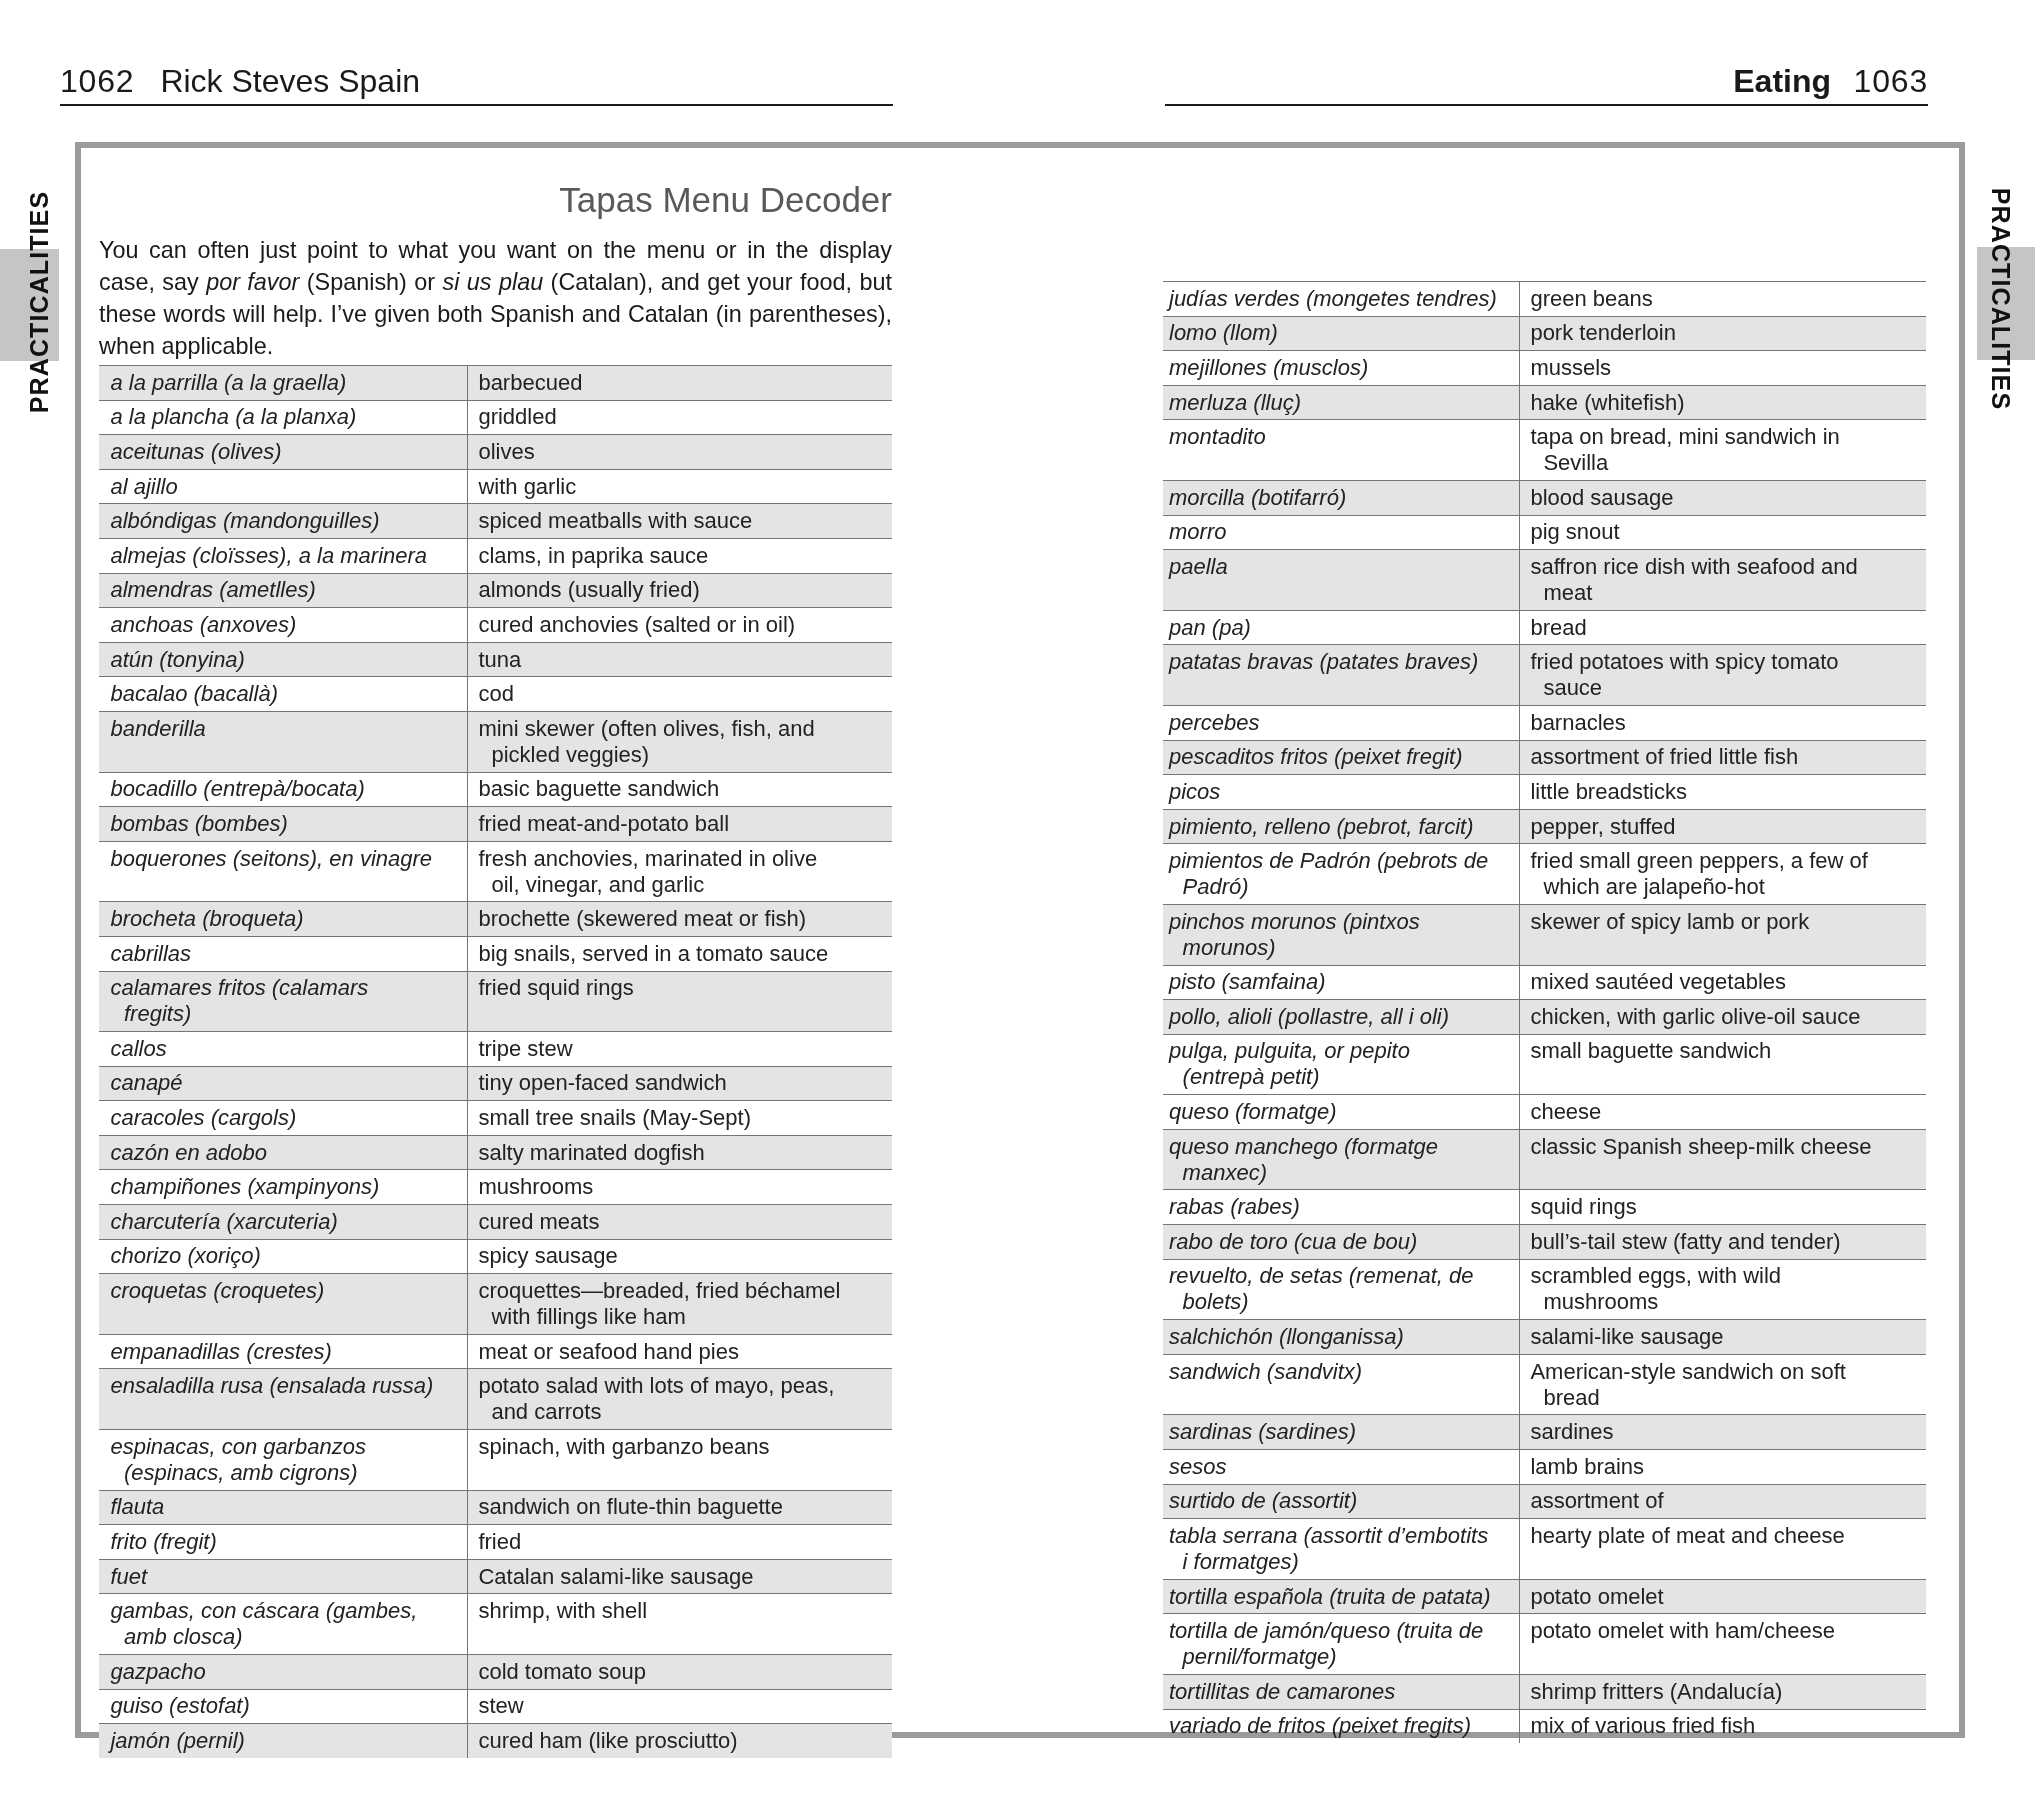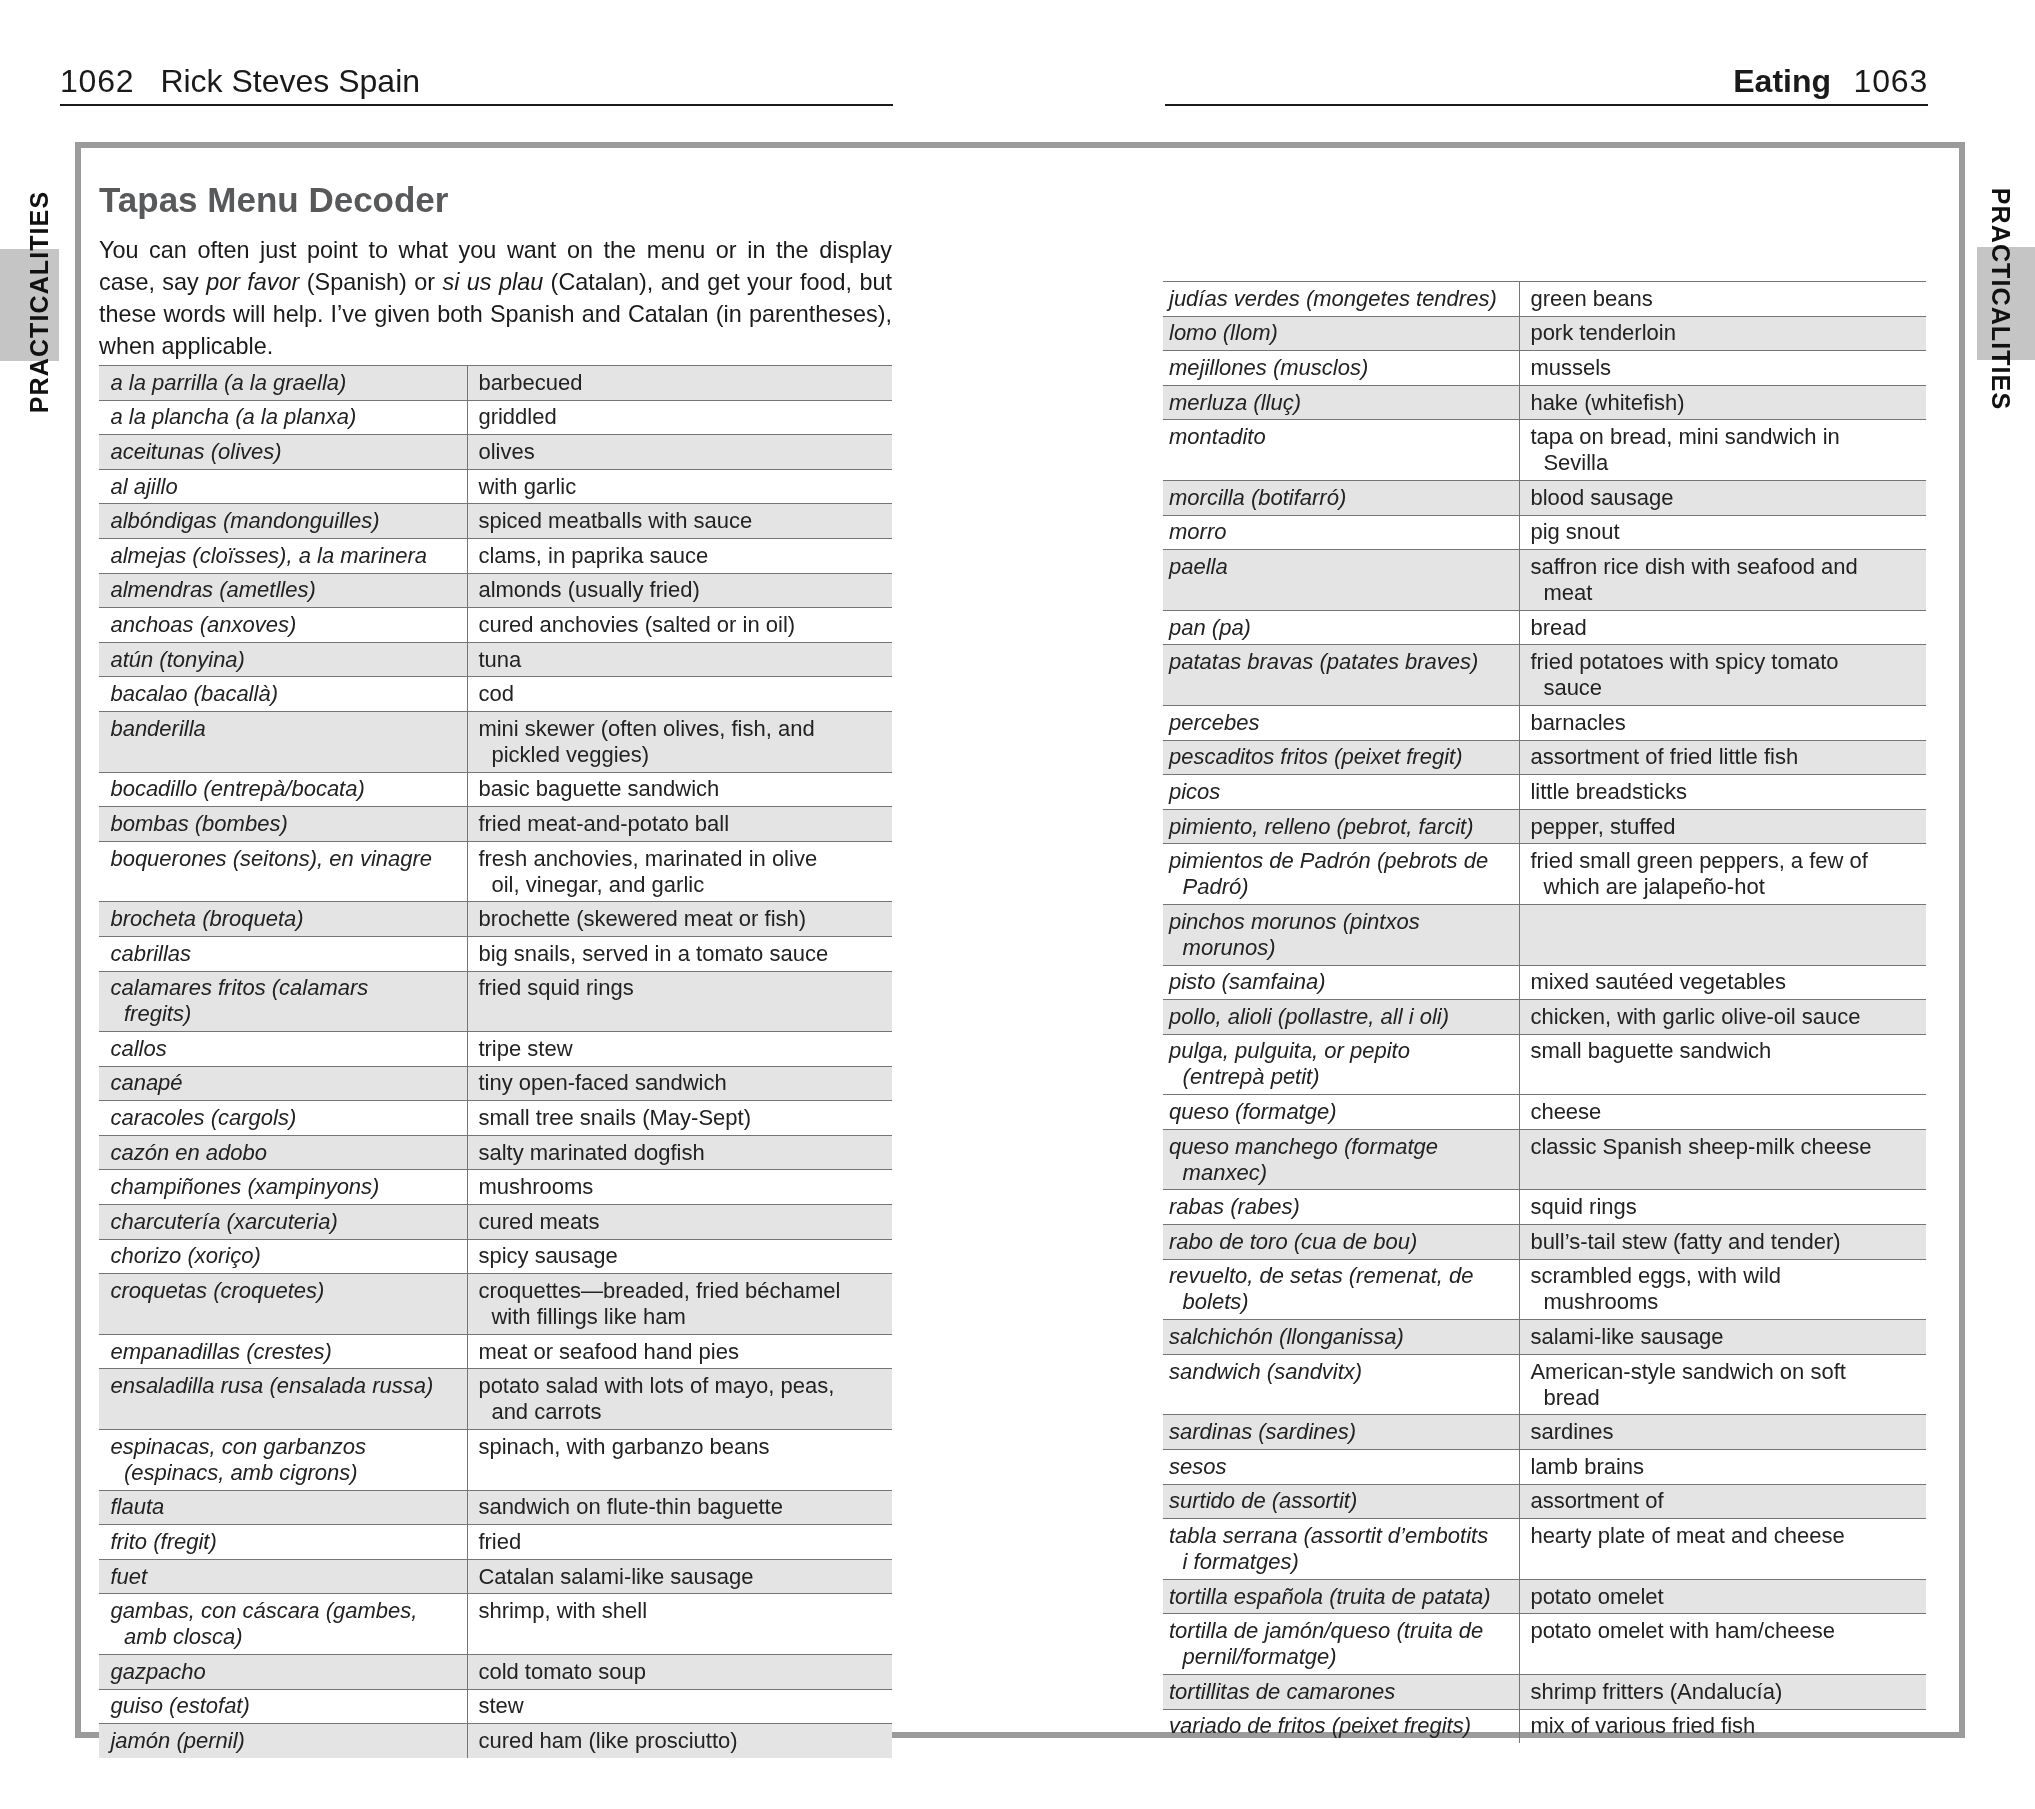--- a/index.html
+++ b/index.html
@@ -35,21 +35,21 @@
   .vtab.leftvtab{left:39px;top:302px;transform:translate(-50%,-50%) rotate(-90deg);}
   .vtab.rightvtab{left:2000px;top:299px;transform:translate(-50%,-50%) rotate(90deg);}
 
   
   .frame{
     position:absolute;left:75px;top:142px;width:1890px;height:1596px;
     border:6.8px solid var(--frame-border);box-sizing:border-box;background:#fff;
   }
   .decoder-title{
     position:absolute;left:18px;top:32px;width:793px;margin:0;
-    text-align:left;font-size:35px;font-weight:bold;color:var(--title-color);
+    text-align:right;font-size:35px;font-weight:normal;color:var(--title-color);
   }
   .intro{
     position:absolute;left:18px;top:86px;width:793px;margin:0;
     font-size:23.4px;line-height:32px;text-align:justify;color:var(--text-color);
   }
   .intro em{}
 
   
   .dtable{position:absolute;border-top:1.5px solid var(--grid-line);}
   .dtable.left-table{left:18px;top:217px;width:793px;}
@@ -297,20 +297,21 @@
         </div>
         <div class="drow">
           <div class="cell term">pimientos de Padrón (pebrots de
 Padró)</div>
           <div class="cell def">fried small green peppers, a few of
 which are jalapeño-hot</div>
         </div>
         <div class="drow shaded">
           <div class="cell term">pinchos morunos (pintxos
 morunos)</div>
+          <div class="cell def">skewer of spicy lamb or pork</div>
         </div>
         <div class="drow">
           <div class="cell term">pisto (samfaina)</div>
           <div class="cell def">mixed sautéed vegetables</div>
         </div>
         <div class="drow shaded">
           <div class="cell term">pollo, alioli (pollastre, all i oli)</div>
           <div class="cell def">chicken, with garlic olive-oil sauce</div>
         </div>
         <div class="drow">

